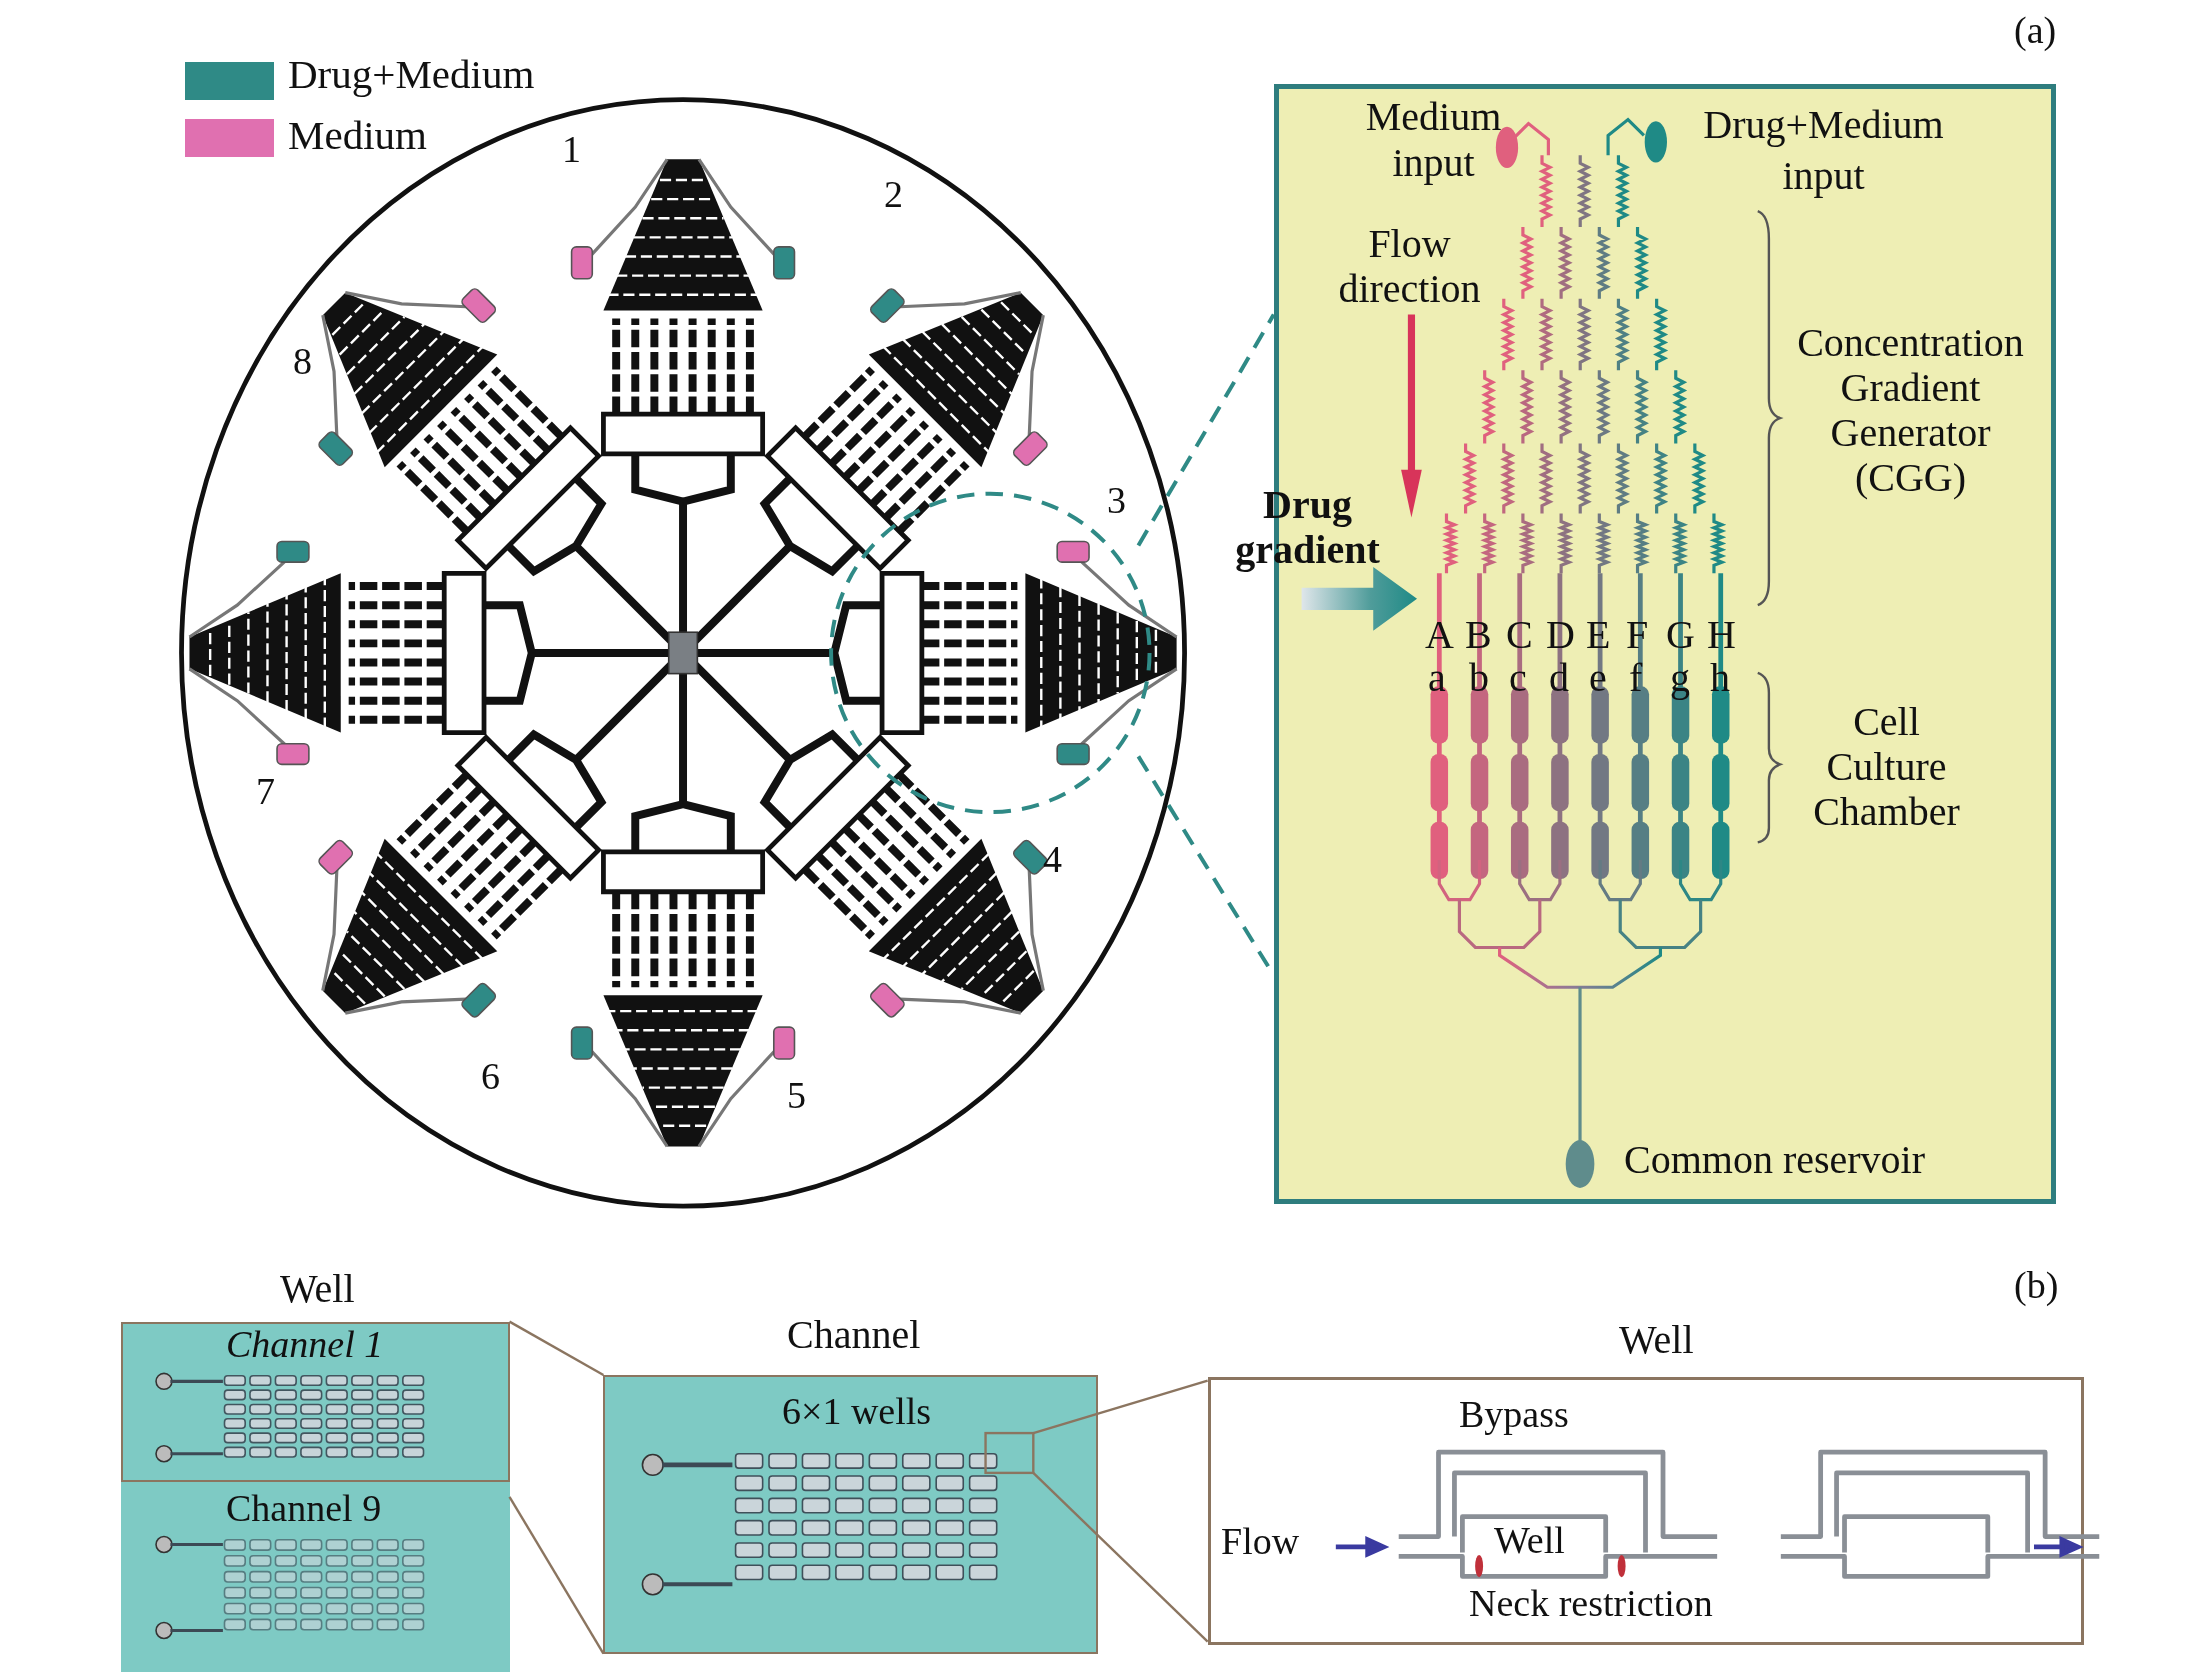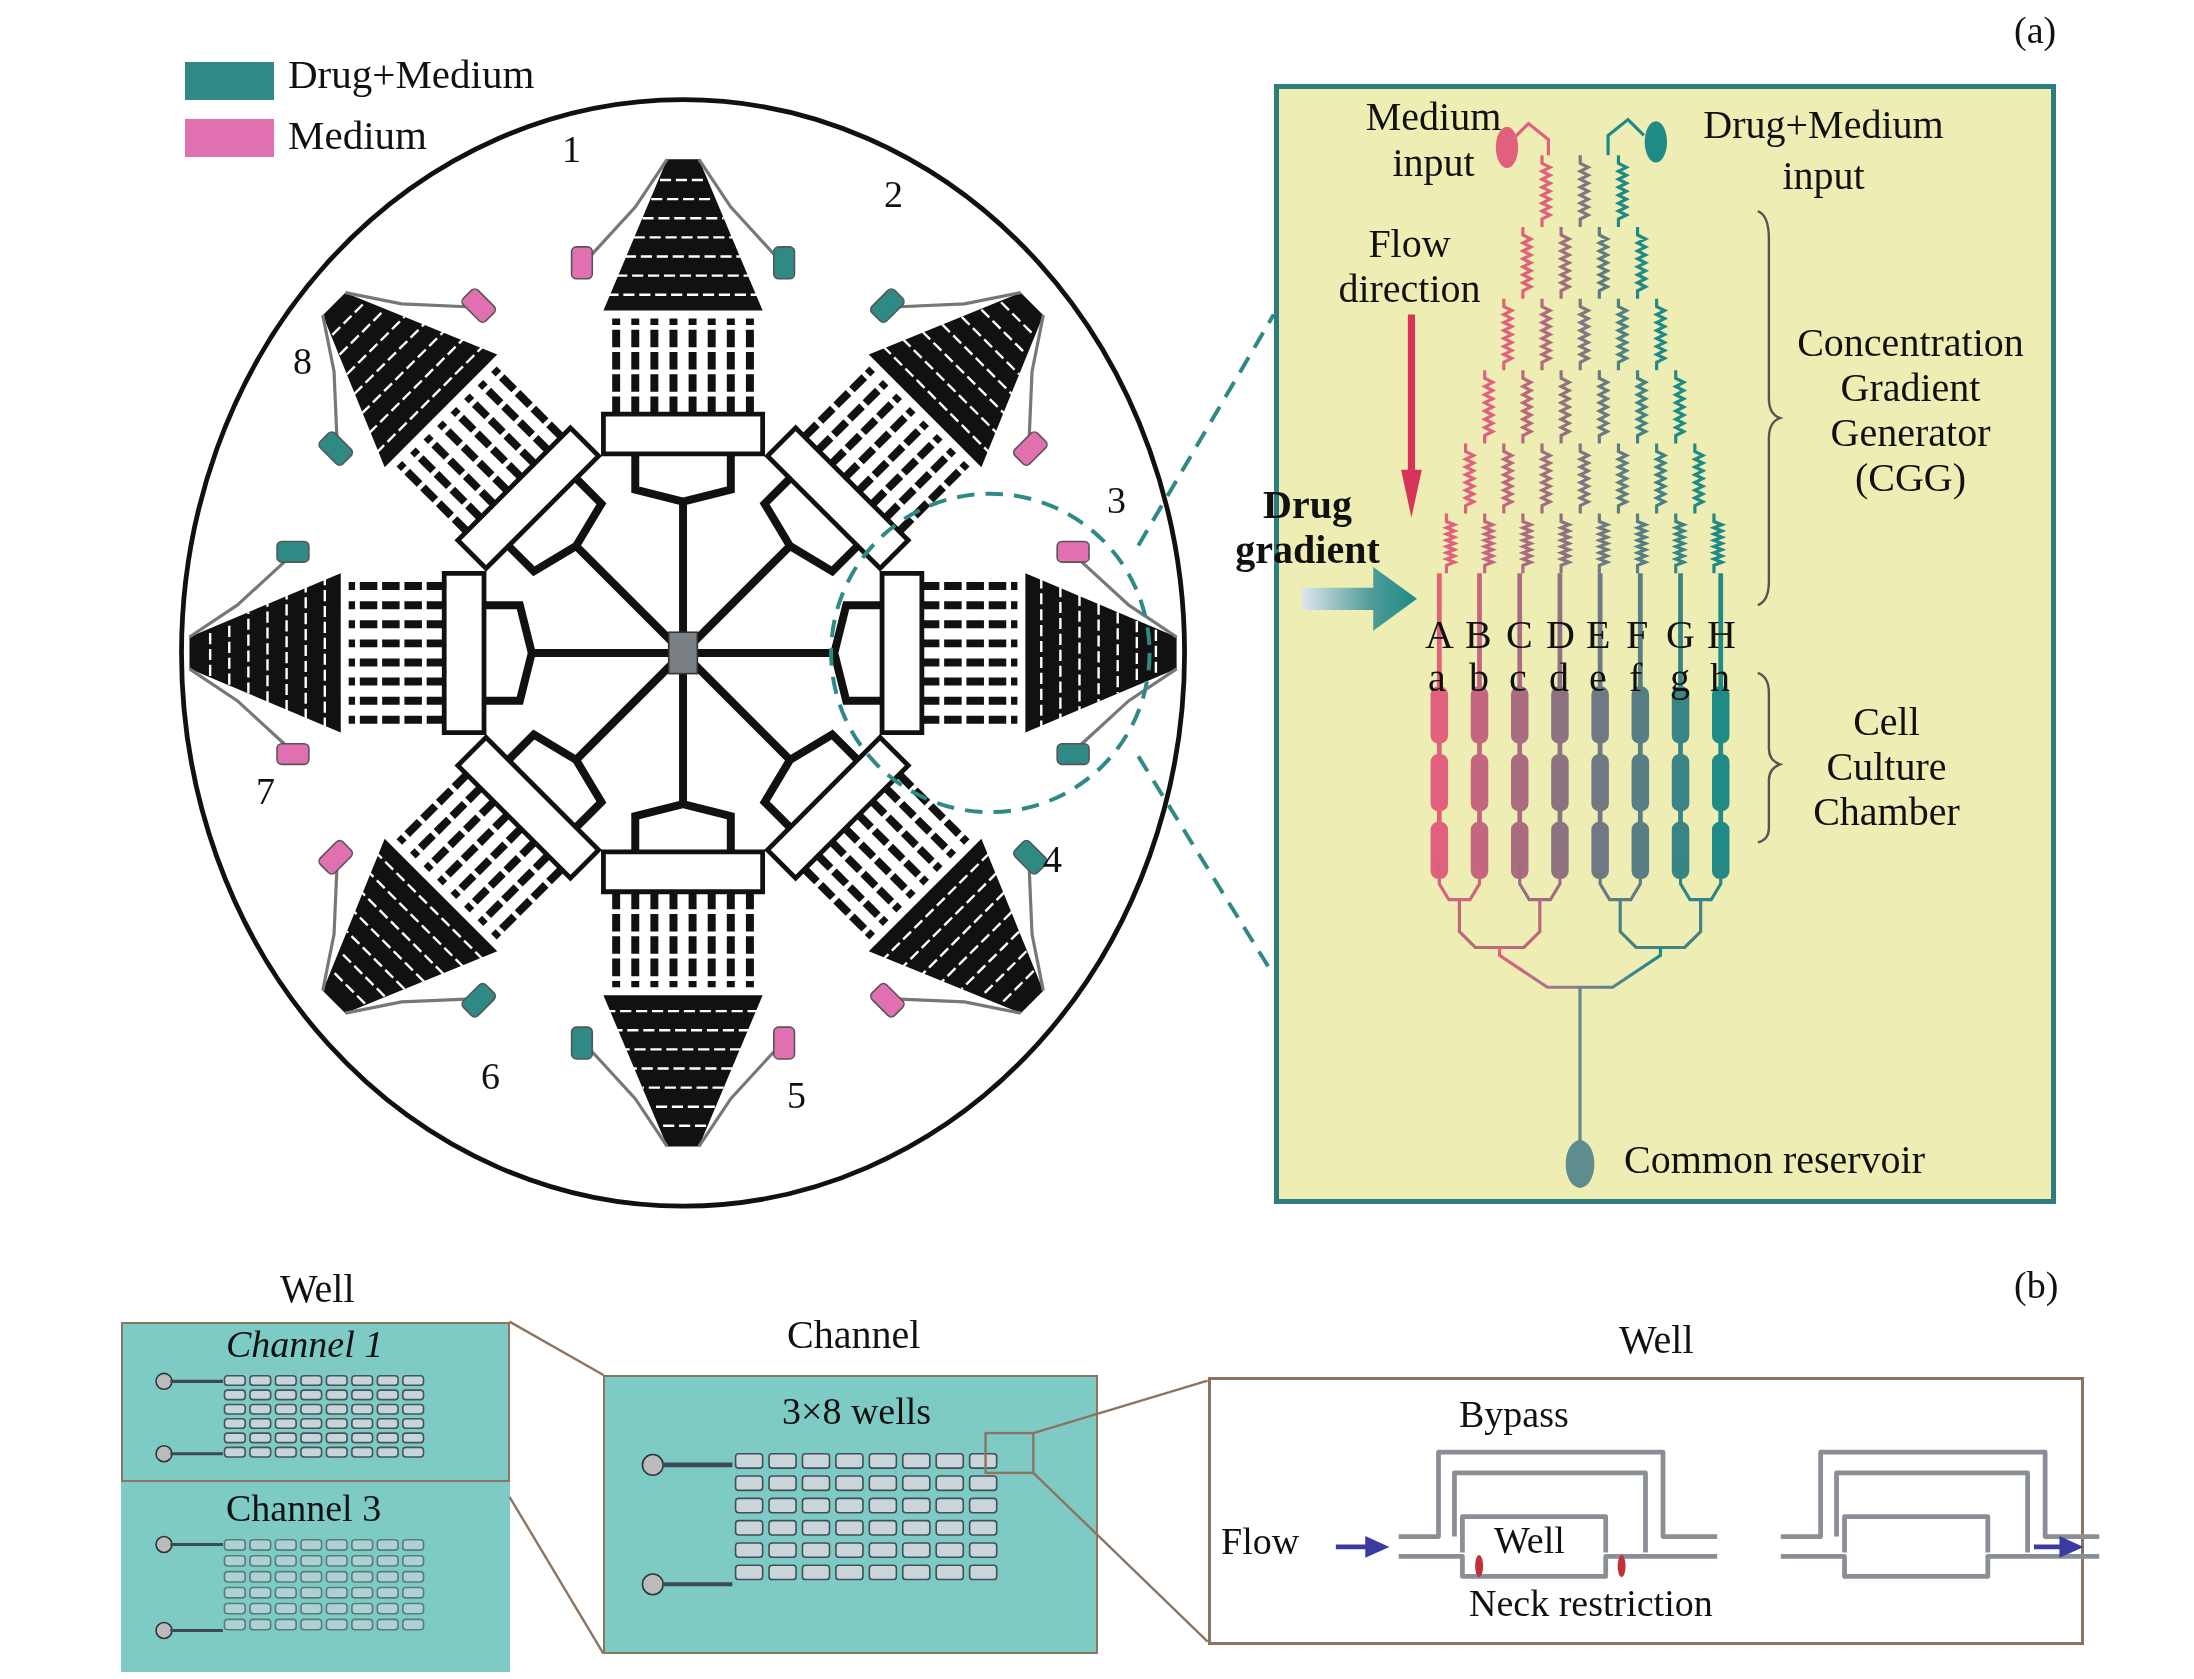--- a/index.html
+++ b/index.html
@@ -400,24 +400,24 @@
   </div>
 <div class="txt t50" style="left:1624px;top:1140px;">Common reservoir</div>
 
 <div class="txt t50" style="left:280px;top:1269px;">Well</div>
 <div class="txt t50" style="left:787px;top:1315px;">Channel</div>
 <div class="txt t50" style="left:1619px;top:1320px;">Well</div>
 
 <div class="abs" style="left:121px;top:1322px;width:389px;height:350px;background:#7ecac4;"></div>
 <div class="abs" style="left:121px;top:1322px;width:385px;height:156px;border:2.4px solid #8b7560;"></div>
 <div class="txt t48" style="left:226px;top:1325px;font-style:italic;">Channel 1</div>
-<div class="txt t48" style="left:226px;top:1489px;">Channel 3</div>
+<div class="txt t48" style="left:226px;top:1489px;">Channel 9</div>
 
 <div class="abs" style="left:603px;top:1375px;width:495px;height:279px;background:#7ecac4;border:2.4px solid #8b7560;box-sizing:border-box;"></div>
-<div class="txt t48" style="left:782px;top:1392px;">3×8 wells</div>
+<div class="txt t48" style="left:782px;top:1392px;">6×1 wells</div>
 
 <div class="abs" style="left:1208px;top:1377px;width:876px;height:268px;background:#fff;border:3.2px solid #8b7560;box-sizing:border-box;"></div>
 <div class="txt t48" style="left:1459px;top:1395px;">Bypass</div>
 <div class="txt t48" style="left:1221px;top:1522px;">Flow</div>
 <div class="txt t48" style="left:1494px;top:1521px;">Well</div>
 <div class="txt t48" style="left:1425px;top:1584px;margin-left:44px;">Neck restriction</div>
 
 <svg id="bottom-svg" width="2194" height="1680" viewBox="0 0 2756 2110">
   <g id="bottom-root">
       <circle cx="206" cy="1735" r="10" fill="#bbb" stroke="#333" stroke-width="2"></circle>

